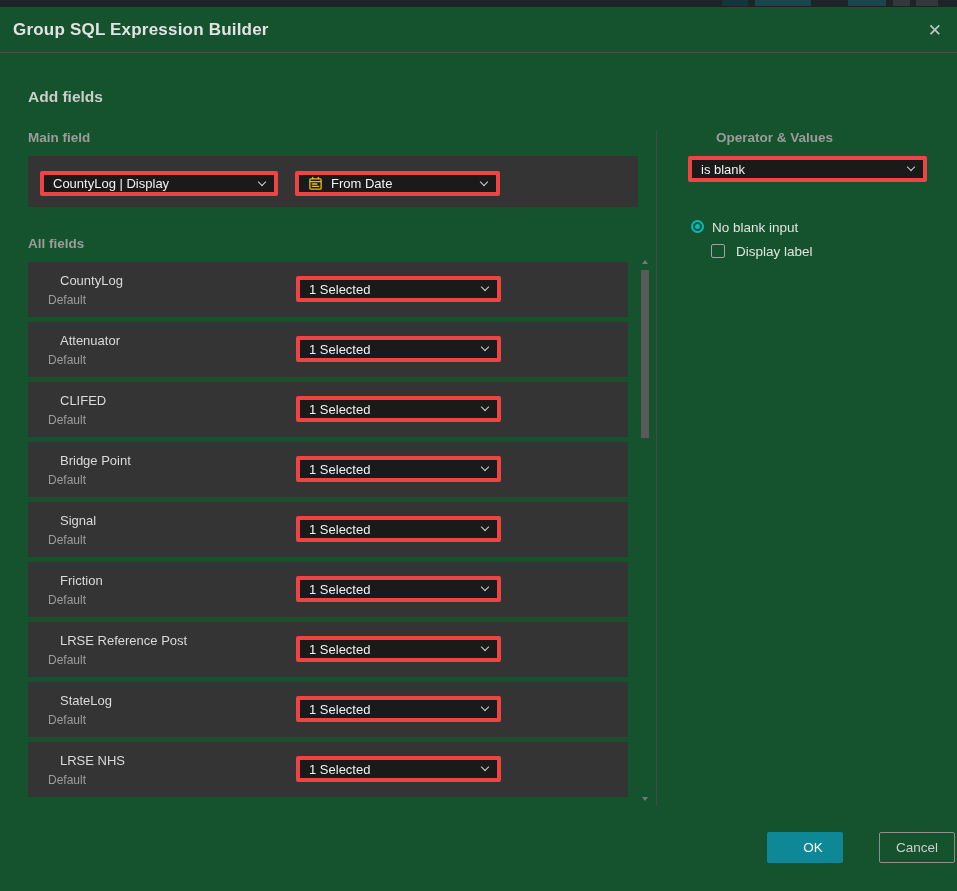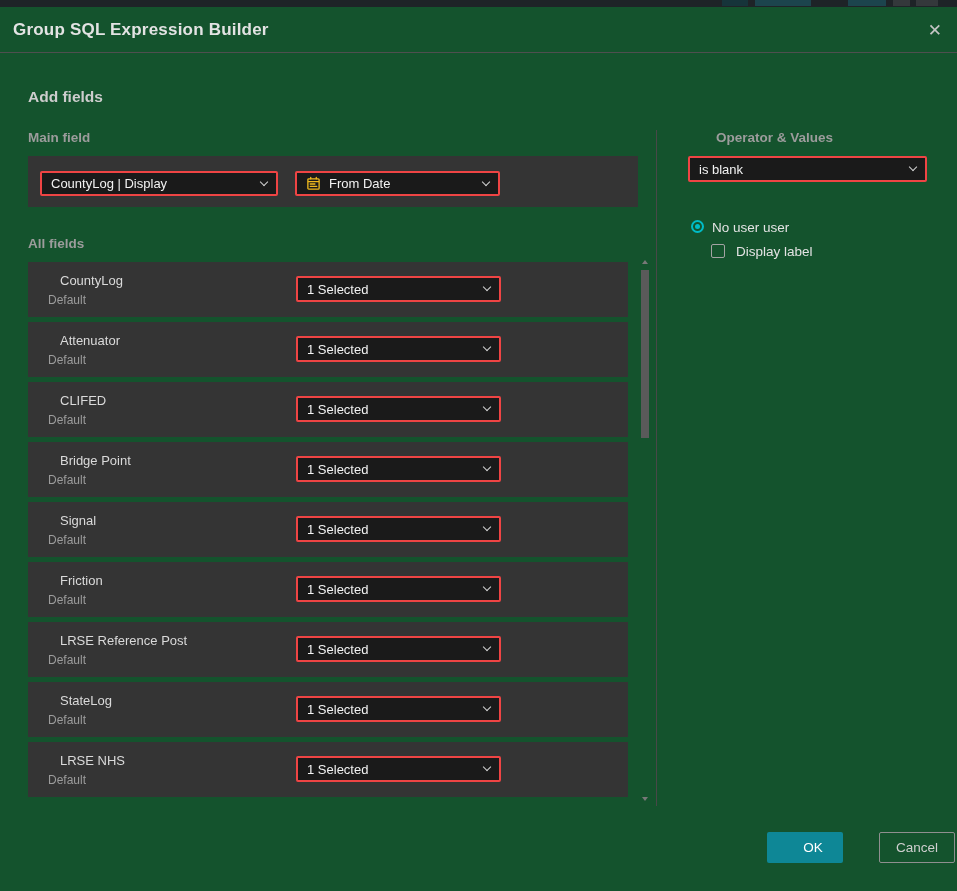--- a/index.html
+++ b/index.html
@@ -21,21 +21,21 @@
   .title{position:absolute;left:13px;top:0;line-height:46px;font-size:17px;font-weight:700;
          letter-spacing:.2px;color:#e3e3e3;}
   .close{position:absolute;right:15px;top:50%;transform:translateY(-50%);font-size:17px;
          color:#c4c4c4;cursor:pointer;line-height:1;}
 
   .heading{position:absolute;left:28px;top:81px;font-size:15.5px;font-weight:700;color:#cdcdcd;}
   .seclabel{position:absolute;font-size:13.5px;font-weight:700;color:#9c9c9c;}
 
   .main-panel{position:absolute;left:28px;top:149px;width:610px;height:51px;background:#343434;}
 
-  .dropdown{background:#1a1a1a;border:2px solid #ef4444;border-radius:2px;display:flex;
+  .dropdown{background:#1a1a1a;border:4px solid #ef4444;border-radius:2px;display:flex;
             align-items:center;justify-content:space-between;padding:5px 9px;color:#f2f2f2;
             font-size:13px;cursor:pointer;}
   .dropdown .ddlabel{white-space:nowrap;overflow:hidden;}
   .chev{width:6px;height:6px;border-right:1.6px solid #d2d2d2;border-bottom:1.6px solid #d2d2d2;
         transform:rotate(45deg);margin-top:-4px;flex:none;margin-left:8px;}
   .dd-layer{position:absolute;left:12px;top:15px;width:238px;height:25px;}
   .dd-field{position:absolute;left:267px;top:15px;width:205px;height:25px;justify-content:flex-start;}
   .dd-field .chev{margin-left:auto;}
   .cal{flex:none;margin-right:8px;display:block;}
 
@@ -209,21 +209,21 @@
     <div class="seclabel" style="left:688px;top:123px;margin-left:28px;">Operator &amp; Values</div>
 
     <div class="dropdown op-dd">
       <span class="ddlabel">is blank</span>
       <span class="chev"></span>
     </div>
 
     <div class="radio">
       <span class="dot"></span>
     </div>
-    <div class="radio-label">No user user</div>
+    <div class="radio-label">No blank input</div>
 
     <div class="checkbox"></div>
     <div class="checkbox-label">Display label</div>
 
     <div class="btn btn-ok">OK</div>
     <div class="btn btn-cancel">Cancel</div>
 
   </div>
 </div>
 

